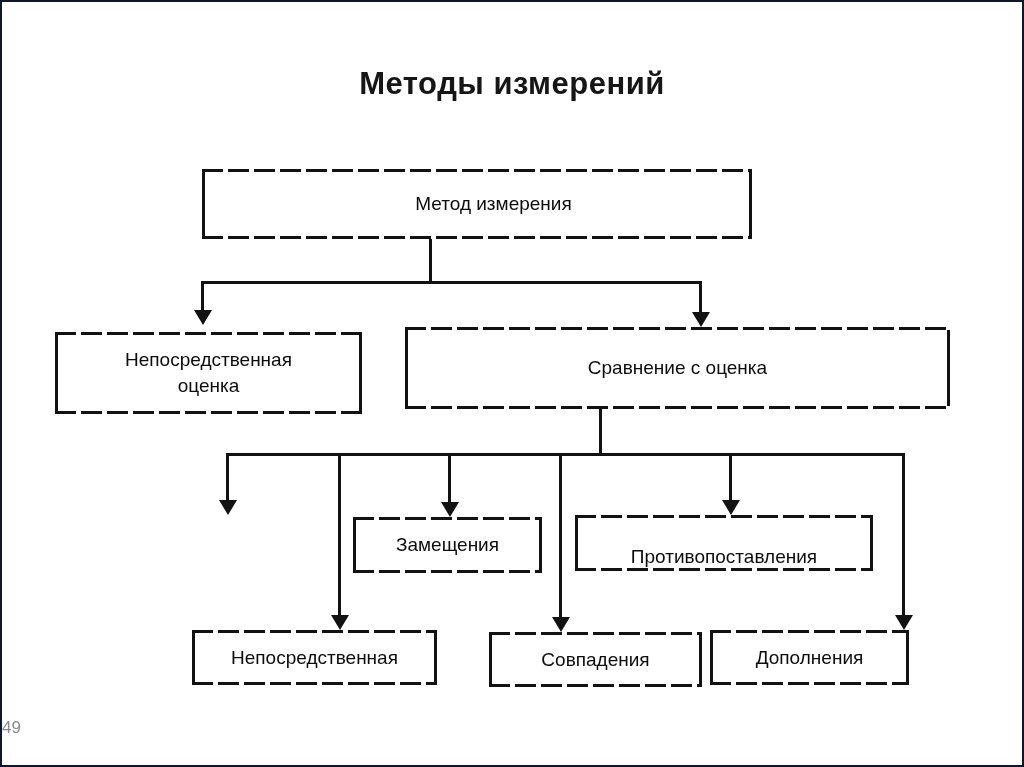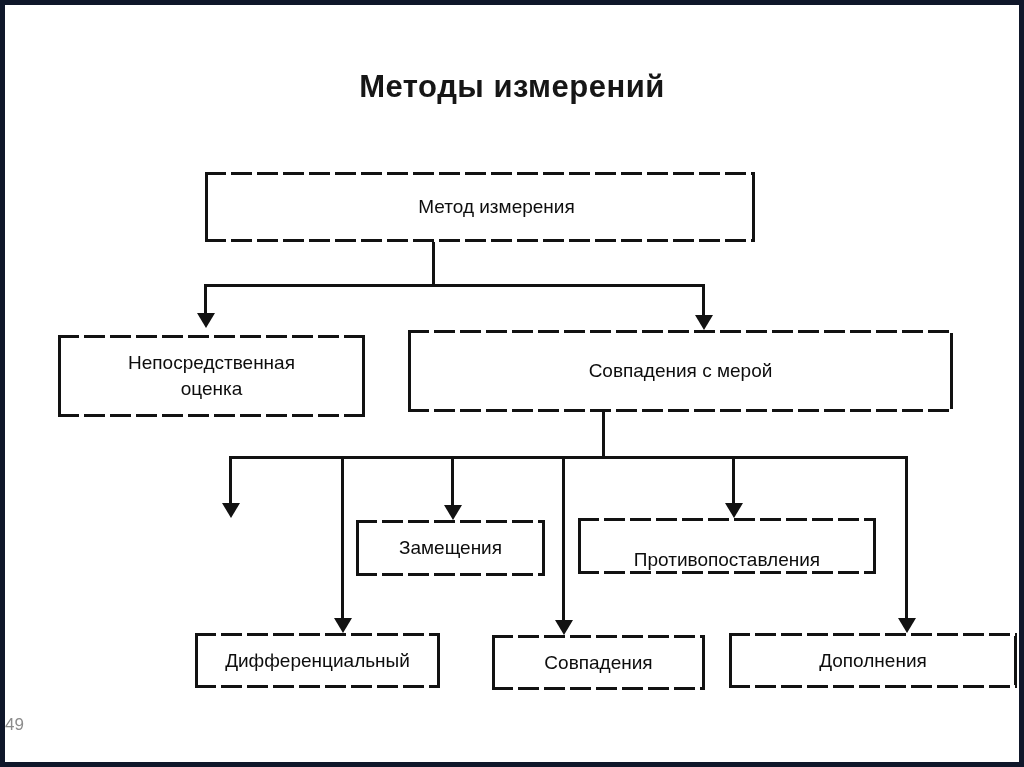--- a/index.html
+++ b/index.html
@@ -7,21 +7,21 @@
     margin: 0;
     padding: 0;
     background: #ffffff;
     font-family: "Liberation Sans", sans-serif;
   }
   .slide {
     position: relative;
     width: 1024px;
     height: 767px;
     background: #ffffff;
-    border: 5px solid #0f172a;
+    border: 2px solid #0f172a;
     box-sizing: border-box;
     overflow: hidden;
   }
   .slide-title {
     position: absolute;
     top: 64px;
     left: 0;
     width: 100%;
     text-align: center;
     font-size: 31px;
@@ -60,21 +60,21 @@
 
   .node-root         { left: 200px; top: 167px; width: 550px; height: 70px; padding-left: 33px; }
   .node-direct       { left:  53px; top: 330px; width: 307px; height: 82px; }
   .node-direct span  { display: inline-block; max-width: 210px; line-height: 1.35; }
   .node-comparison   { left: 403px; top: 325px; width: 545px; height: 82px; }
   .node-null         { left: 133px; top: 513px; width: 191px; height: 56px; }
   .node-substitution { left: 351px; top: 515px; width: 189px; height: 56px; }
   .node-opposition   { left: 573px; top: 513px; width: 298px; height: 56px; align-items: flex-end; }
   .node-differential { left: 190px; top: 628px; width: 245px; height: 55px; }
   .node-coincidence  { left: 455px; top: 630px; width: 213px; height: 55px; margin-left: 32px; }
-  .node-complement   { left: 708px; top: 628px; width: 288px; height: 55px; margin-left: 16px; }
+  .node-complement   { left: 708px; top: 628px; width: 199px; height: 55px; }
 
   
   .vline, .hline {
     position: absolute;
     background: #121212;
     z-index: 2;
   }
   .vline { width: 3px; }
   .hline { height: 3px; }
 
@@ -136,21 +136,21 @@
   <div class="hline branch-1"></div>
   <div class="vline drop-direct"></div>
   <div class="vline drop-compare"></div>
   <div class="arrow-down ah-direct"></div>
   <div class="arrow-down ah-compare"></div>
 
   <div class="node node-direct">
     <span>Непосредственная оценка</span>
   </div>
   <div class="node node-comparison">
-    <span>Совпадения с мерой</span>
+    <span>Сравнение с оценка</span>
   </div>
 
   <div class="vline stem-2"></div>
   <div class="hline branch-2"></div>
   <div class="vline drop-null"></div>
   <div class="vline drop-subst"></div>
   <div class="vline drop-oppos"></div>
   <div class="vline drop-diff"></div>
   <div class="vline drop-coinc"></div>
   <div class="vline drop-compl"></div>
@@ -162,21 +162,21 @@
   <div class="arrow-down ah-compl"></div>
 
   <div class="node node-substitution">
     <span>Замещения</span>
   </div>
   <div class="node node-opposition">
     <span>Противопоставления</span>
   </div>
 
   <div class="node node-differential">
-    <span>Дифференциальный</span>
+    <span>Непосредственная</span>
   </div>
   <div class="node node-coincidence">
     <span>Совпадения</span>
   </div>
   <div class="node node-complement">
     <span>Дополнения</span>
   </div>
 
   <div class="page-number">49</div>
 

